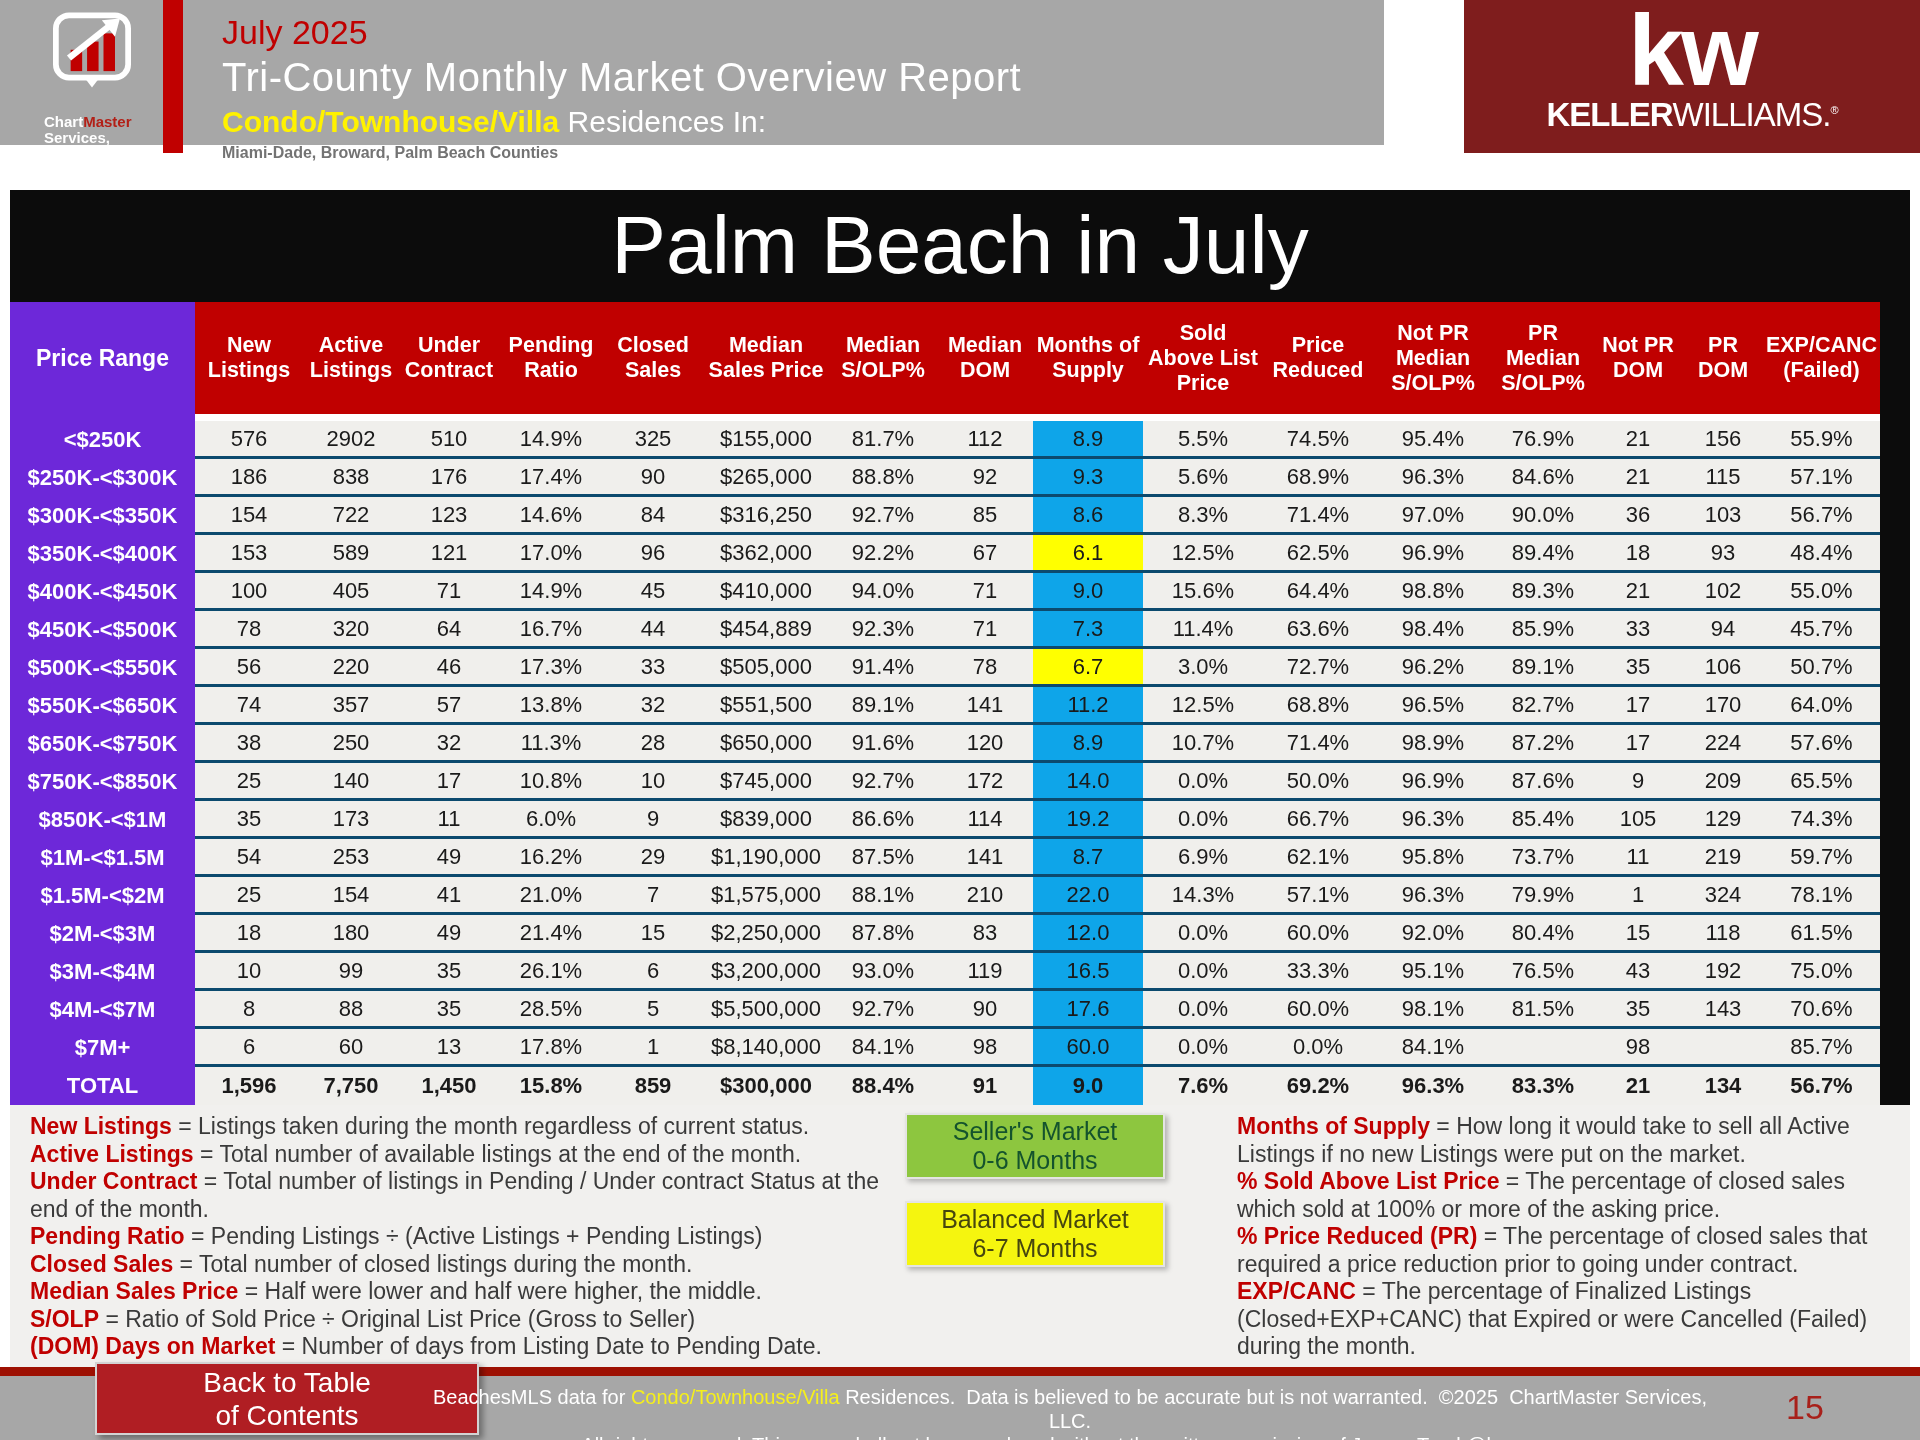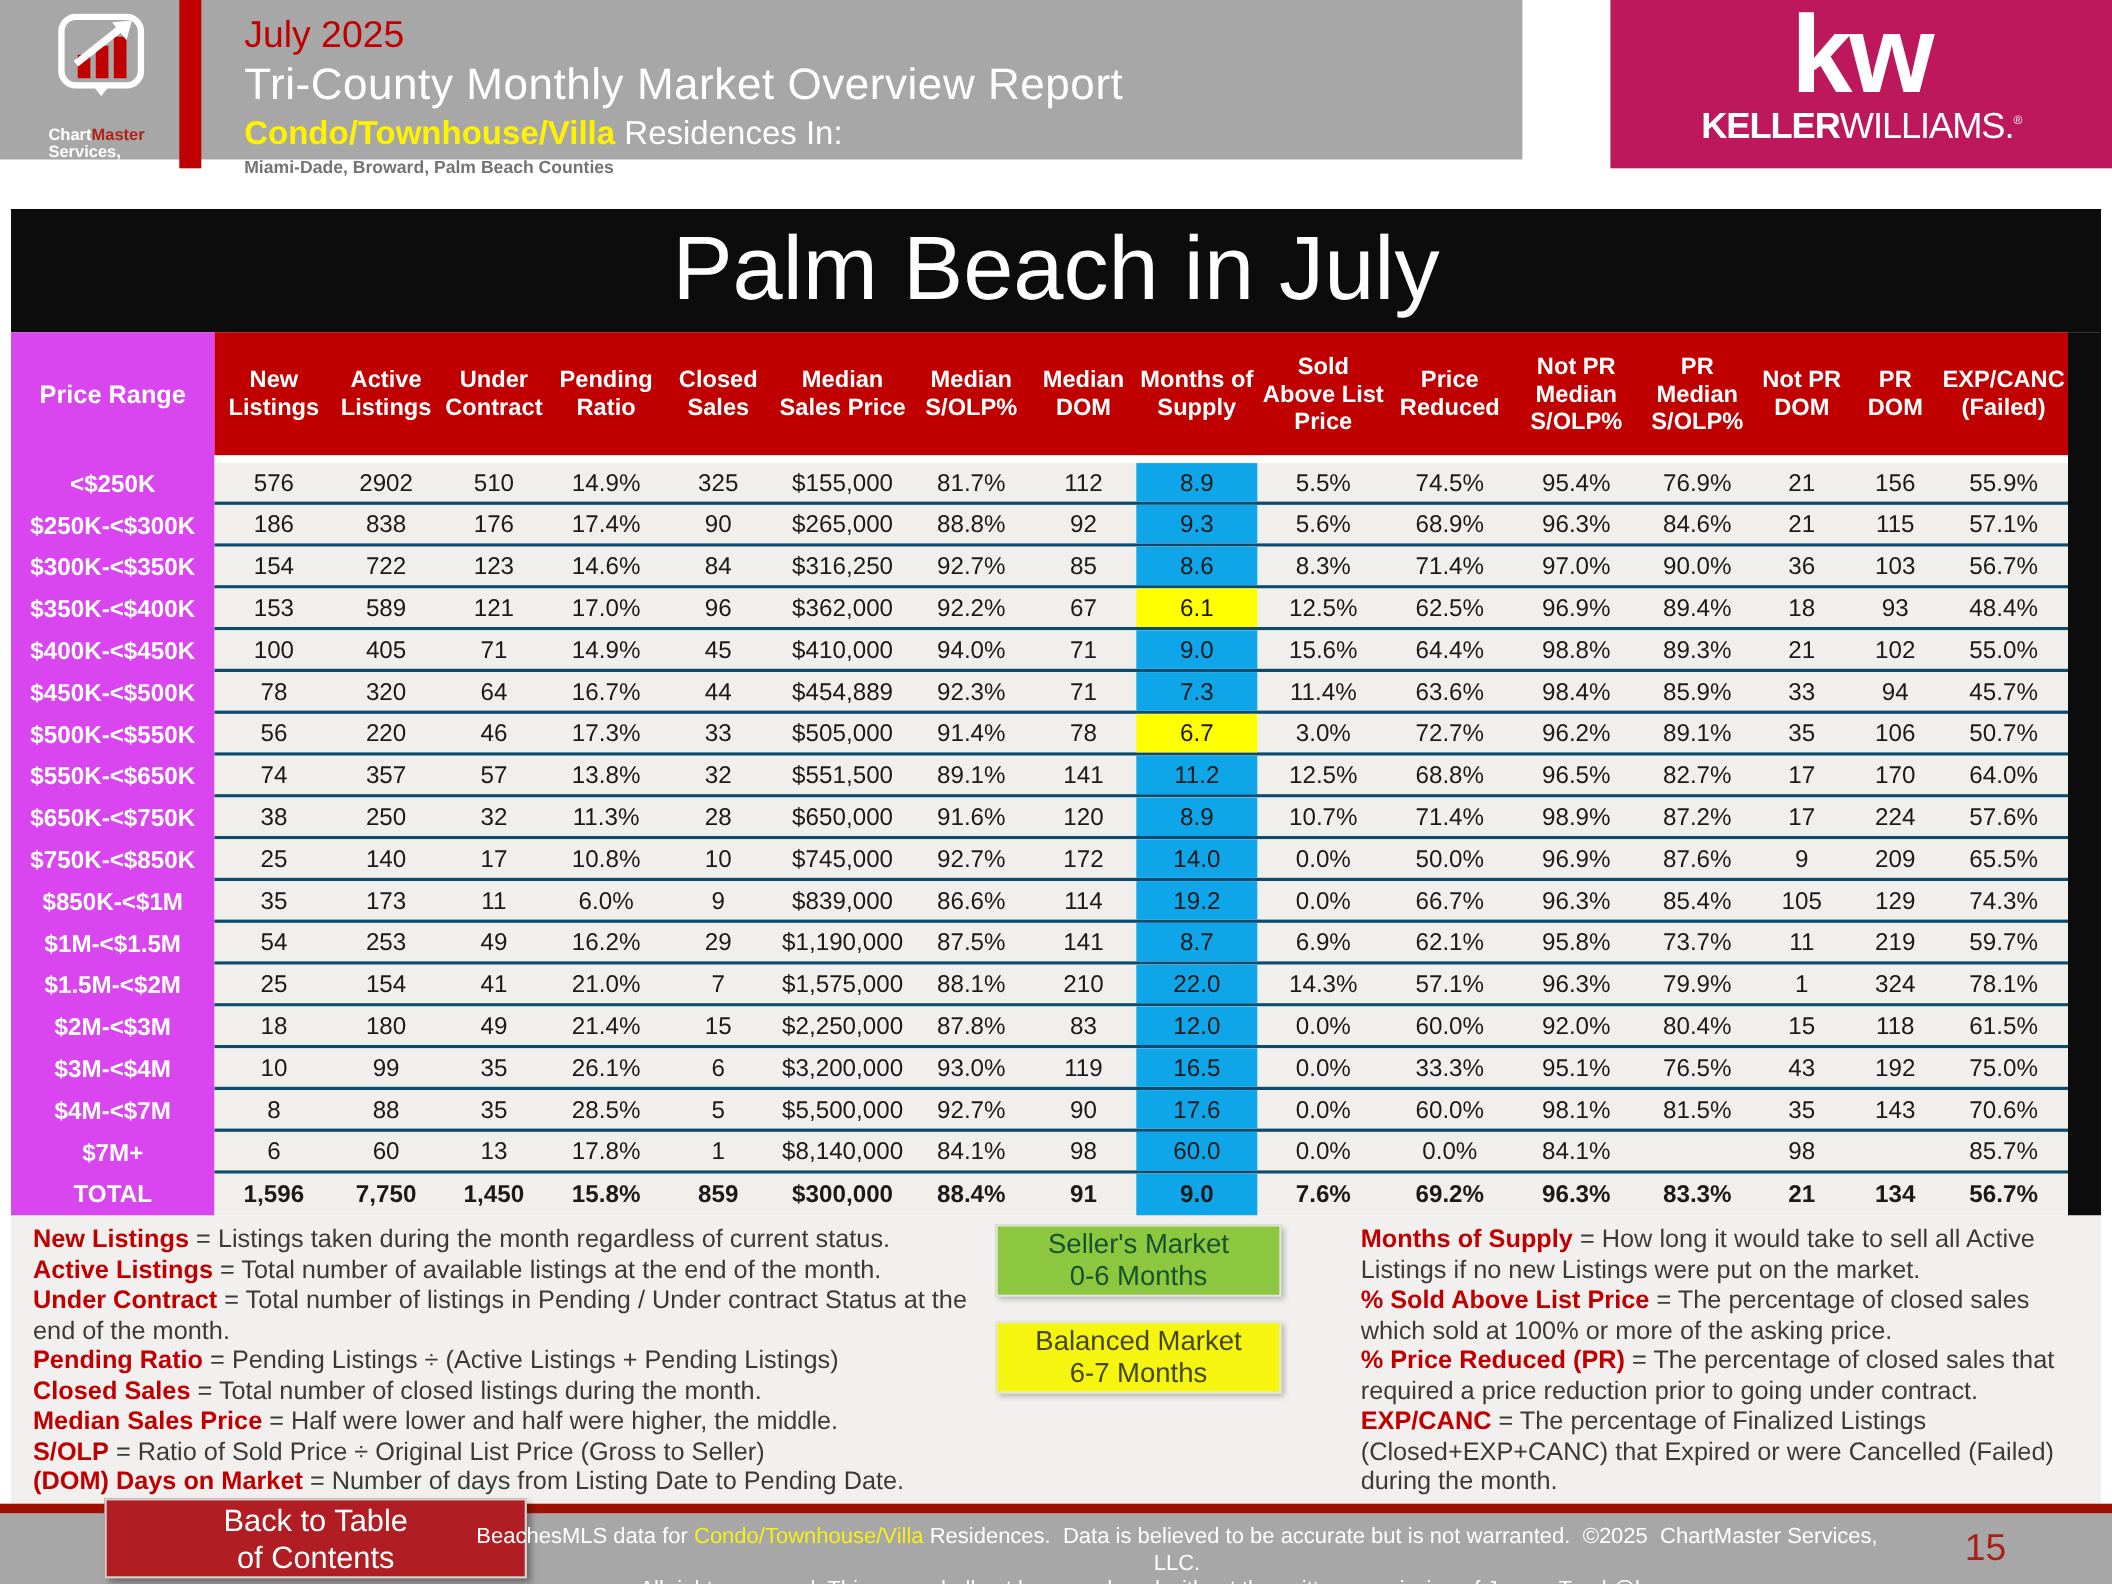--- a/index.html
+++ b/index.html
@@ -12,32 +12,32 @@
   .logo-card{position:absolute;left:44px;top:12px;width:96px;text-align:center;}
   .logo-text{color:#fff;font-weight:bold;font-size:15px;line-height:16px;text-align:left;margin-top:20px;}
   .logo-text .master{color:#b32017;}
   .header-text{position:absolute;left:222px;top:14px;}
   .ht-date{font-size:34px;color:#c00000;line-height:36px;}
   .ht-title{font-size:40px;color:#fff;line-height:46px;margin-top:4px;letter-spacing:0.5px;}
   .ht-sub{font-size:30px;line-height:32px;margin-top:6px;color:#fff;}
   .ht-sub .hl{color:#fff200;font-weight:bold;}
   .ht-region{font-size:16px;color:#737373;line-height:22px;margin-top:4px;font-weight:bold;}
 
-  .kw{position:absolute;left:1464px;top:0;width:456px;height:153px;background:#be185d;color:#fff;text-align:center;}
+  .kw{position:absolute;left:1464px;top:0;width:456px;height:153px;background:#7f1d1d;color:#fff;text-align:center;}
   .kw-mark{font-size:100px;font-weight:bold;line-height:96px;letter-spacing:-3px;margin-top:2px;}
   .kw-name{font-size:33px;line-height:33px;letter-spacing:-1px;margin-top:-4px;}
   .kw-name .keller{font-weight:bold;}
   .kw-name sup{font-size:11px;}
 
   
   .main{position:absolute;left:10px;top:190px;width:1900px;}
   .banner{height:112px;background:#0c0c0c;color:#fff;text-align:center;font-size:82px;line-height:110px;}
 
   .market-table{display:flex;}
-  .price-col{width:185px;background:#d946ef;}
+  .price-col{width:185px;background:#6d28d9;}
   .price-head{height:112px;display:flex;align-items:center;justify-content:center;color:#fff;font-weight:bold;font-size:23px;}
   .price-gap{height:7px;}
   .price-cell{height:38px;display:flex;align-items:center;justify-content:center;color:#fff;font-weight:bold;font-size:22px;}
 
   .data-col{width:1685px;border-right:30px solid #0c0c0c;}
   .grid-cols{display:grid;grid-template-columns:108px 96px 100px 104px 100px 126px 108px 96px 110px 120px 110px 120px 100px 90px 80px 117px;}
   .data-head{height:112px;background:#c00000;}
   .data-head .th{display:flex;align-items:center;justify-content:center;text-align:center;color:#fff;font-weight:bold;font-size:21.5px;line-height:25px;}
   .data-gap{height:7px;background:#ffffff;}
   .data-row{height:38px;background:#f0efec;border-bottom:3px solid #0c4a6e;box-sizing:border-box;}

